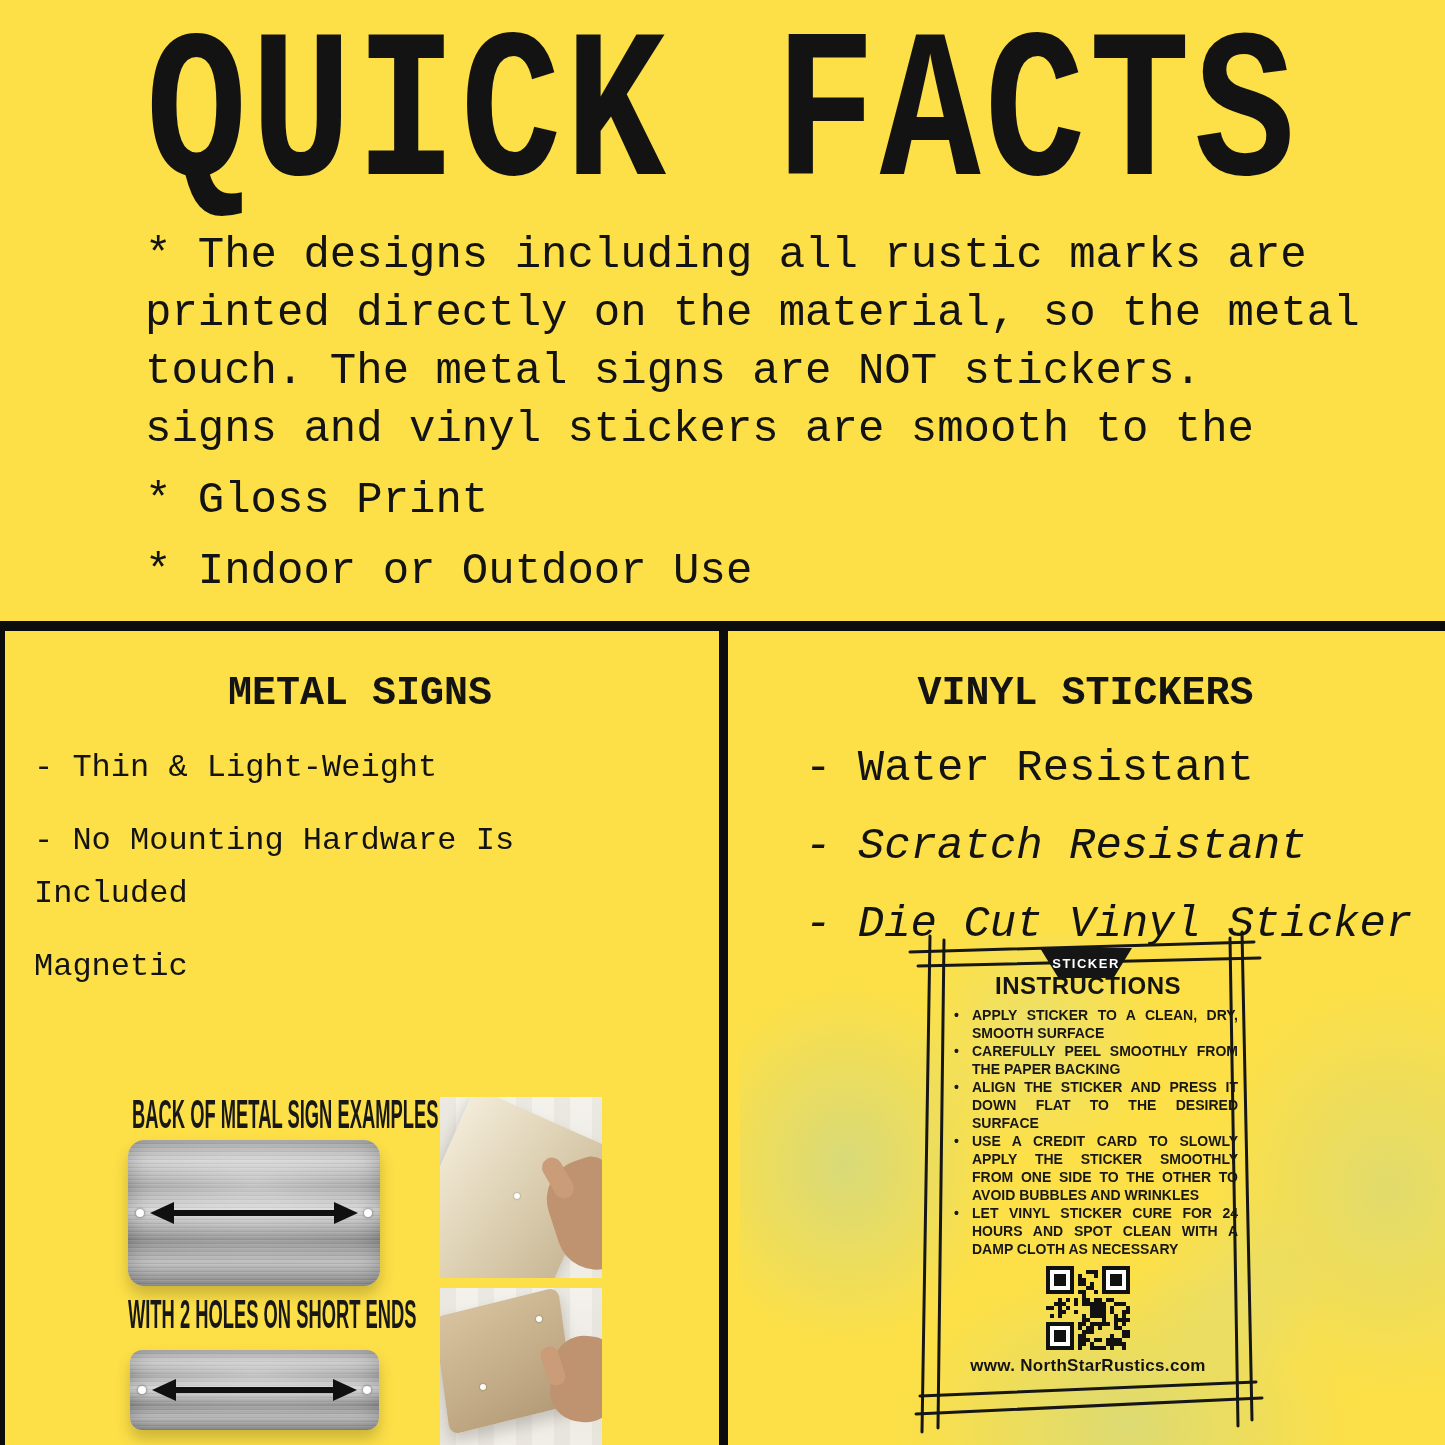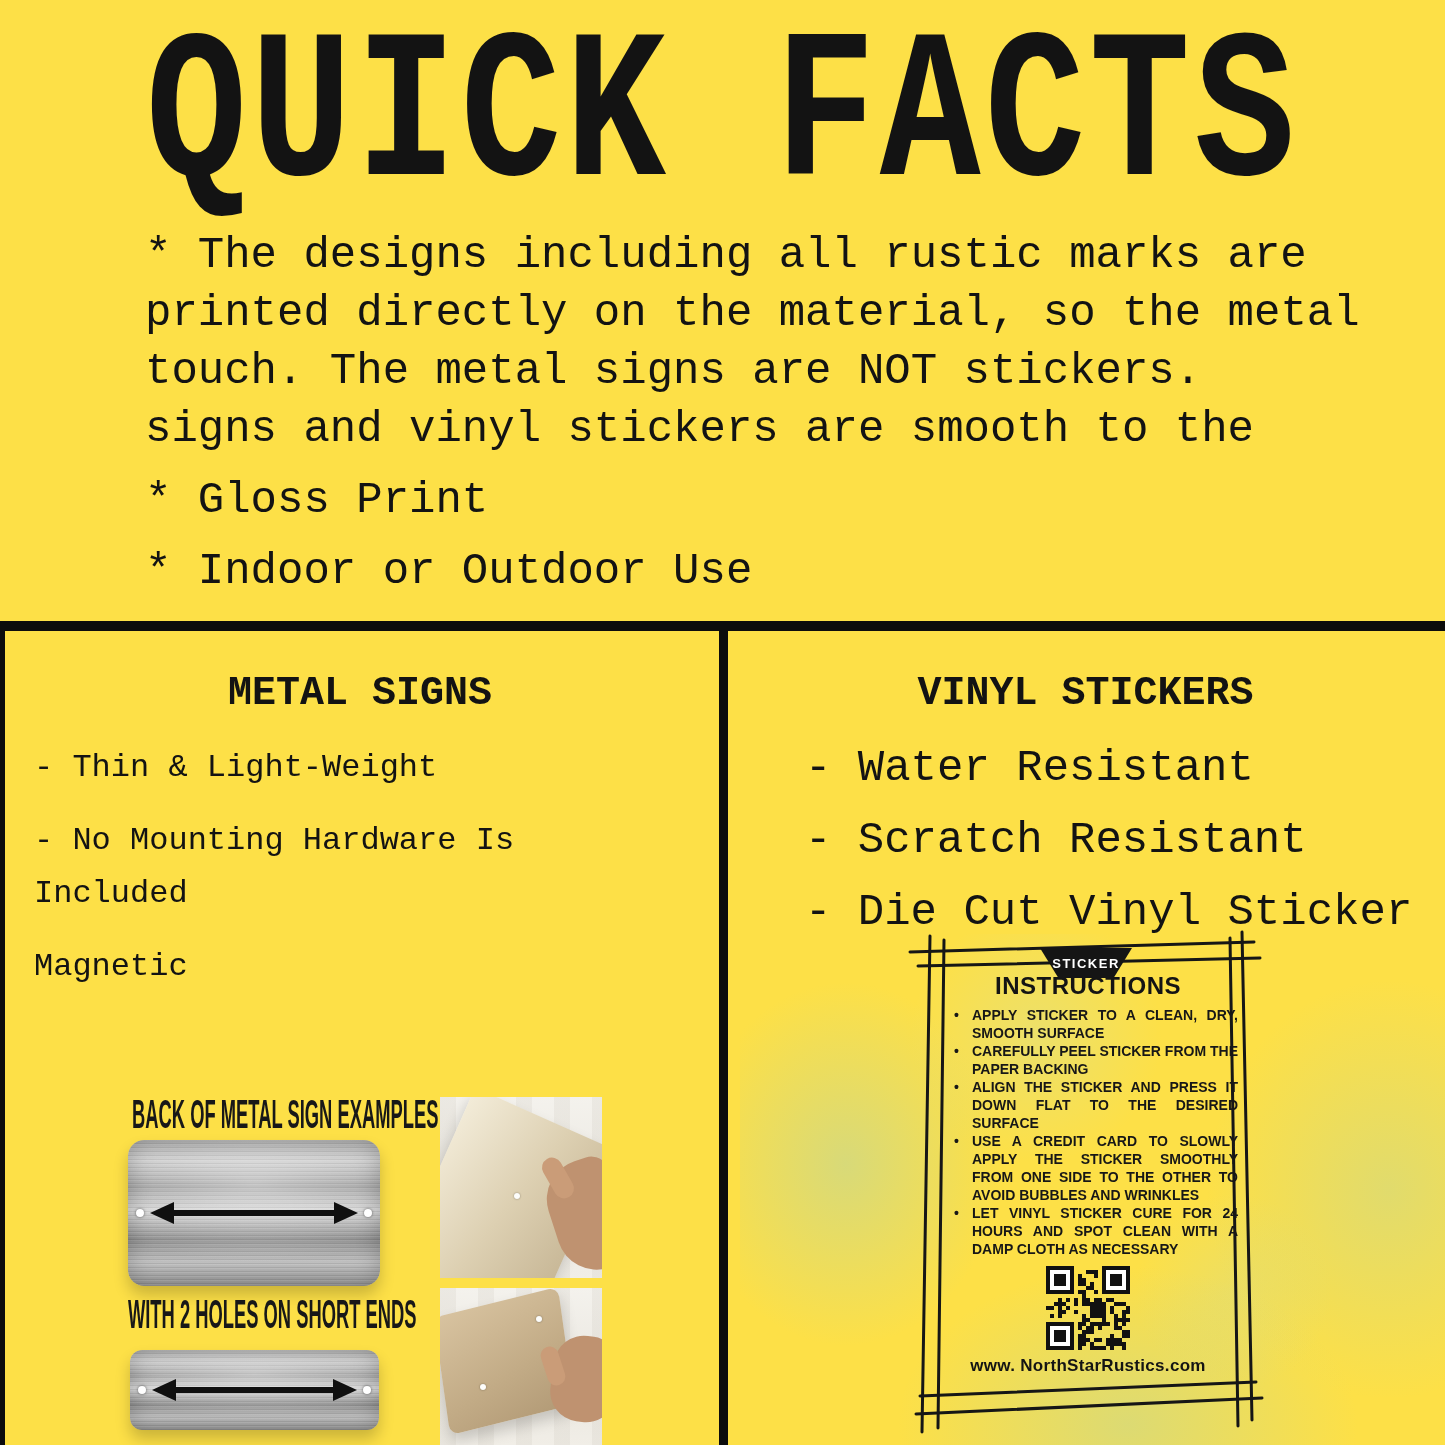--- a/index.html
+++ b/index.html
@@ -23,21 +23,21 @@
 
   
   .col-head{position:absolute;top:664px;font-size:40px;font-weight:700;line-height:60px;text-align:center;white-space:nowrap;}
   .metal-head{left:0;width:720px;}
   .vinyl-head{left:726px;width:719px;}
 
   
   .feat{position:absolute;left:34px;top:741px;font-size:32px;line-height:53px;width:686px;}
   .feat .item + .item{margin-top:20px;}
   .vfeat{position:absolute;left:805px;top:742px;font-size:44px;line-height:53px;width:640px;}
-  .vfeat .item + .item{margin-top:19px;}
+  .vfeat .item + .item{margin-top:25px;font-style:italic;}
 
   
   .caption{position:absolute;left:60px;width:390px;text-align:center;
            font-family:"Liberation Sans",sans-serif;font-weight:700;font-size:27px;color:#181818;}
   .caption span{display:inline-block;transform:scale(.68,1.5);white-space:nowrap;}
   .caption1{top:1100px;} .caption2{top:1300px;}
 
   
   .sign{position:absolute;border-radius:16px;
         background:
@@ -206,21 +206,21 @@
     </g>
   </svg>
 
   <div class="badge">
       <span>STICKER</span>
     </div>
   <div class="card-title">INSTRUCTIONS</div>
 
   <div class="steps">
     <div class="step"><span class="dot">•</span><span>APPLY STICKER TO A CLEAN, DRY, SMOOTH SURFACE</span></div>
-    <div class="step"><span class="dot">•</span><span>CAREFULLY PEEL STICKER FROM THE PAPER BACKING</span></div>
+    <div class="step"><span class="dot">•</span><span>CAREFULLY PEEL SMOOTHLY FROM THE PAPER BACKING</span></div>
     <div class="step"><span class="dot">•</span><span>ALIGN THE STICKER AND PRESS IT DOWN FLAT TO THE DESIRED SURFACE</span></div>
     <div class="step"><span class="dot">•</span><span>USE A CREDIT CARD TO SLOWLY APPLY THE STICKER SMOOTHLY FROM ONE SIDE TO THE OTHER TO AVOID BUBBLES AND WRINKLES</span></div>
     <div class="step"><span class="dot">•</span><span>LET VINYL STICKER CURE FOR 24 HOURS AND SPOT CLEAN WITH A DAMP CLOTH AS NECESSARY</span></div>
   </div>
 
   <div class="qr" id="qr"><svg width="84" height="84">
         <rect x="40" y="4" width="4" height="4" fill="#111"></rect>
         <rect x="44" y="4" width="4" height="4" fill="#111"></rect>
         <rect x="48" y="4" width="4" height="4" fill="#111"></rect>
         <rect x="32" y="8" width="4" height="4" fill="#111"></rect>

